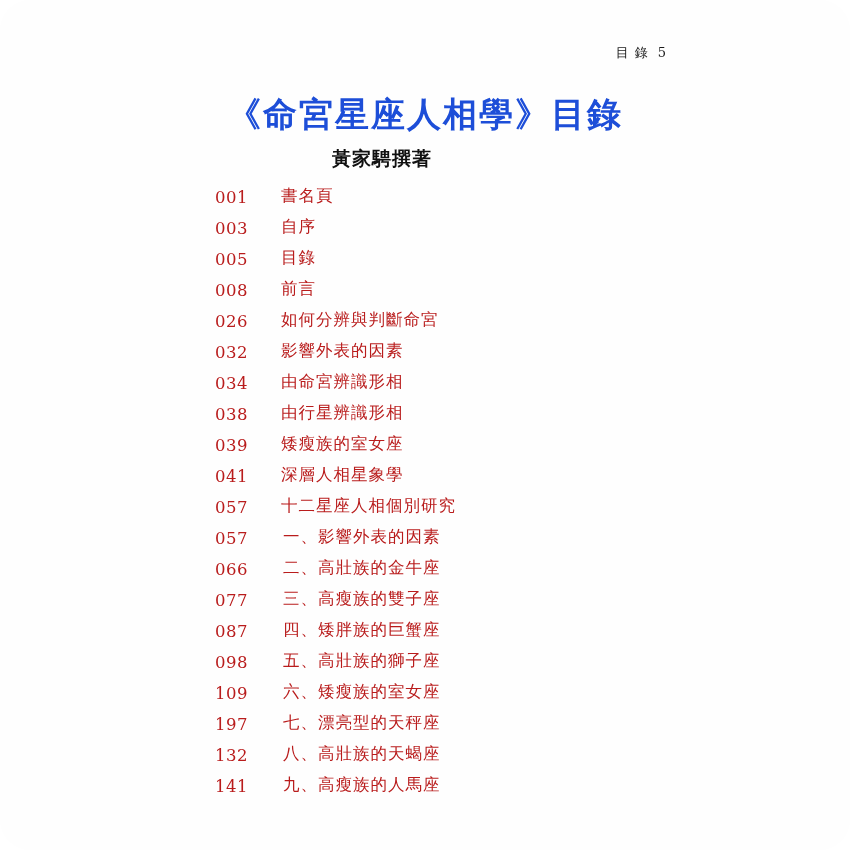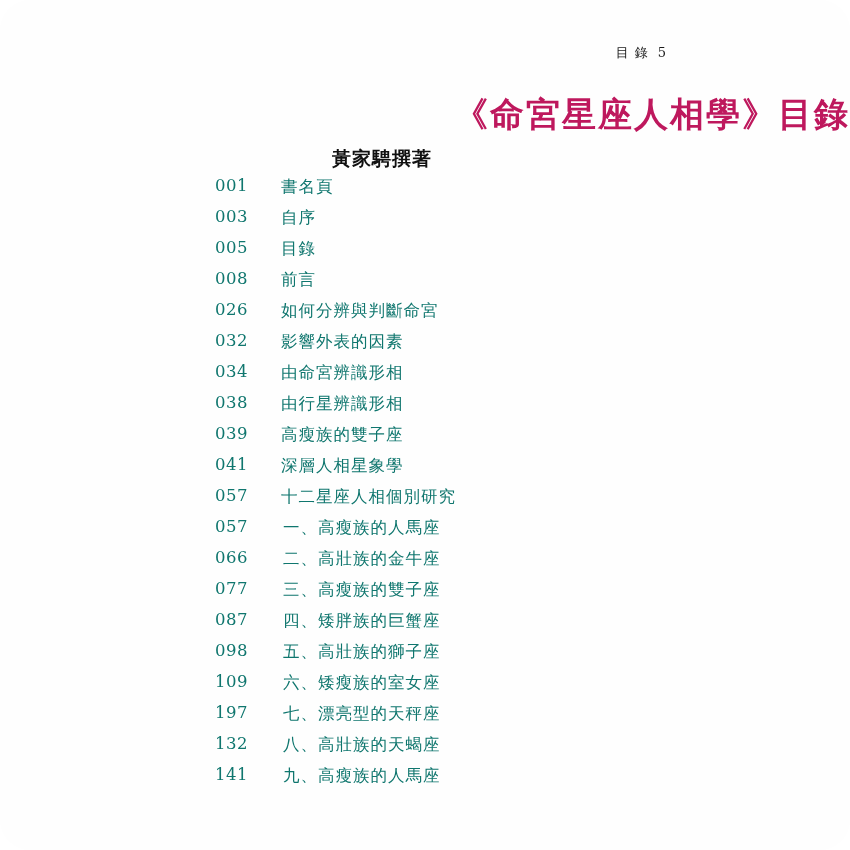--- a/index.html
+++ b/index.html
@@ -36,25 +36,25 @@
   }
   .header .num {
     margin-left: 4px;
     letter-spacing: 0;
   }
   .title {
     position: absolute;
     top: 92px;
     left: 0;
     width: 850px;
-    text-align: right;
+    text-align: center;
     font-size: 34px;
     font-weight: bold;
     letter-spacing: 2px;
-    color: #be185d;
+    color: #1d4ed8;
     font-family: "DejaVu Serif", "Liberation Serif", serif;
   }
   .byline {
     position: absolute;
     top: 146px;
     left: 0;
     width: 764px;
     text-align: center;
     font-size: 19px;
     font-weight: bold;
@@ -62,24 +62,24 @@
     color: #111;
   }
   .toc {
     position: absolute;
     top: 176px;
     left: 215px;
     width: 520px;
   }
   .toc-row {
     display: flex;
-    align-items: flex-start;
+    align-items: flex-end;
     height: 31px;
     font-size: 16.5px;
-    color: #0f766e;
+    color: #b91c1c;
     white-space: nowrap;
   }
   .toc-row .pg {
     width: 46px;
     text-align: left;
     font-family: "DejaVu Serif", "Liberation Serif", serif;
     letter-spacing: 0.5px;
   }
   .toc-row .txt {
     margin-left: 20px;
@@ -130,33 +130,33 @@
       <div class="toc-row">
         <span class="pg">034</span>
         <span class="txt">由命宮辨識形相</span>
       </div>
       <div class="toc-row">
         <span class="pg">038</span>
         <span class="txt">由行星辨識形相</span>
       </div>
       <div class="toc-row">
         <span class="pg">039</span>
-        <span class="txt">高瘦族的雙子座</span>
+        <span class="txt">矮瘦族的室女座</span>
       </div>
       <div class="toc-row">
         <span class="pg">041</span>
         <span class="txt">深層人相星象學</span>
       </div>
       <div class="toc-row">
         <span class="pg">057</span>
         <span class="txt">十二星座人相個別研究</span>
       </div>
       <div class="toc-row indent">
         <span class="pg">057</span>
-        <span class="txt">一、高瘦族的人馬座</span>
+        <span class="txt">一、影響外表的因素</span>
       </div>
       <div class="toc-row indent">
         <span class="pg">066</span>
         <span class="txt">二、高壯族的金牛座</span>
       </div>
       <div class="toc-row indent">
         <span class="pg">077</span>
         <span class="txt">三、高瘦族的雙子座</span>
       </div>
       <div class="toc-row indent">

